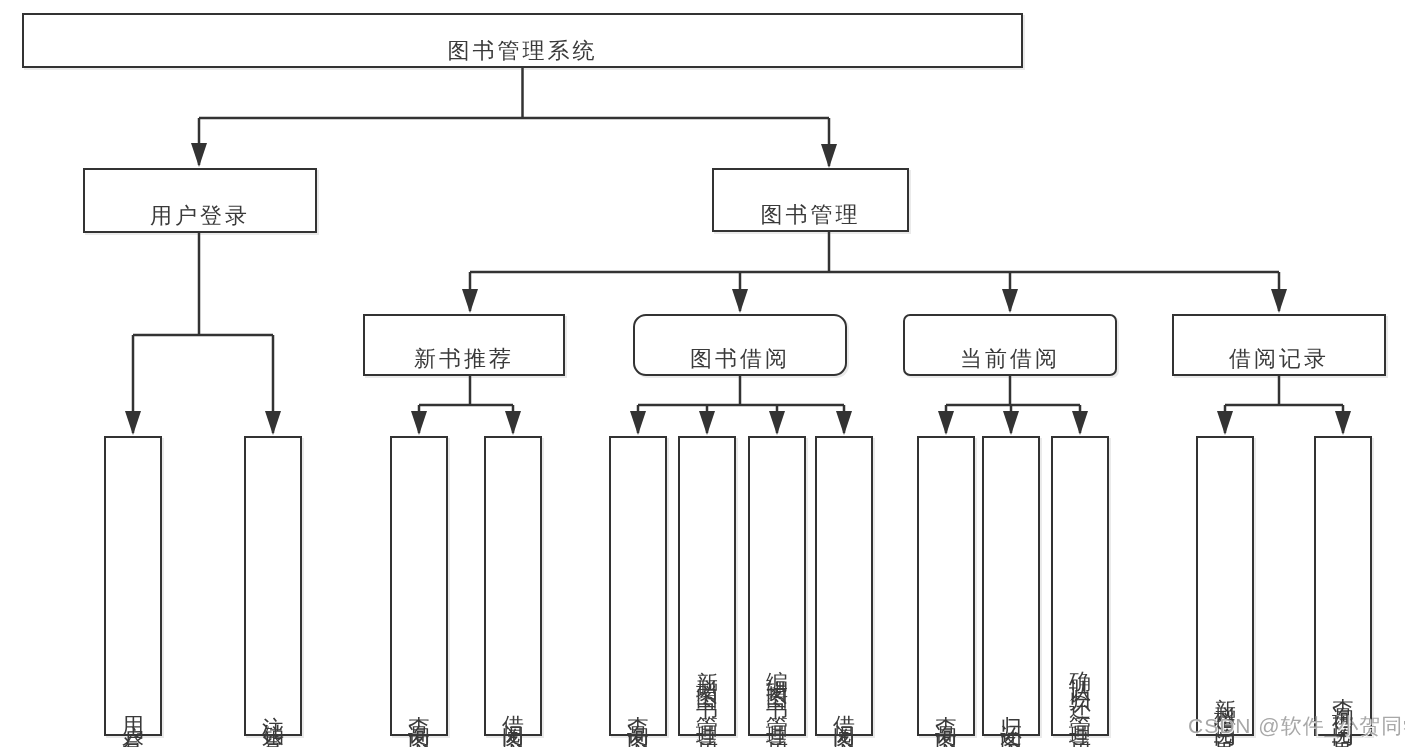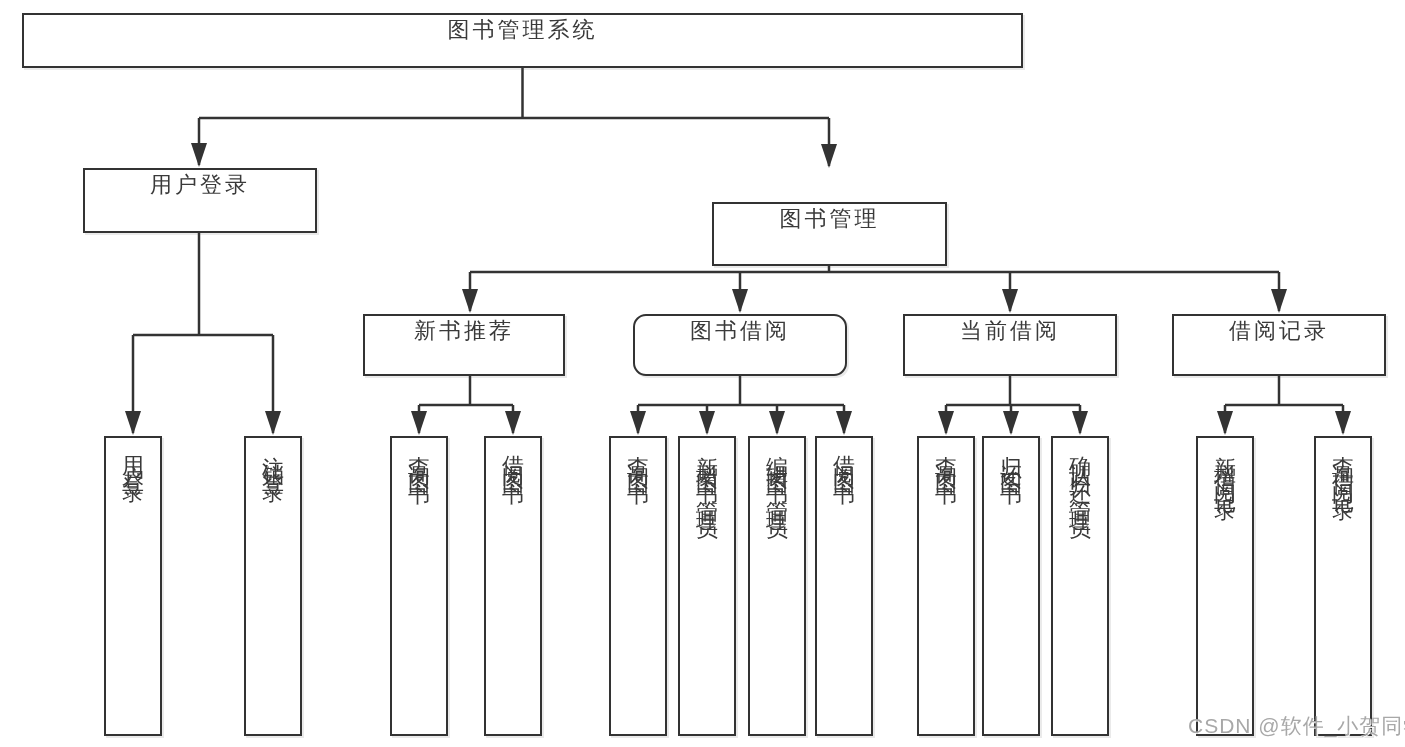--- a/index.html
+++ b/index.html
@@ -20,21 +20,21 @@
     left: 0; top: 0;
     width: 1405px; height: 747px;
   }
   .node {
     position: absolute;
     box-sizing: border-box;
     border: 2.5px solid #333333;
     background: #ffffff;
     color: #3a3a3a;
     display: flex;
-    align-items: flex-start;
+    align-items: flex-end;
     justify-content: center;
     font-size: 22px;
     letter-spacing: 3px;
     box-shadow: 2px 2px 0 rgba(80,80,80,0.12);
   }
   .node.leaf span {
     writing-mode: vertical-rl;
     text-orientation: mixed;
     letter-spacing: 9px;
     white-space: nowrap;
@@ -121,31 +121,31 @@
     </g>
   </svg>
 
   <div class="node" style="left:22px; top:13px; width:1001px; height:55px;">
     <span>图书管理系统</span>
   </div>
 
   <div class="node" style="left:83px; top:168px; width:234px; height:65px;">
     <span>用户登录</span>
   </div>
-  <div class="node" style="left:712px; top:168px; width:235px; height:64px;margin-top:34px;">
+  <div class="node" style="left:712px; top:168px; width:197px; height:64px;">
     <span>图书管理</span>
   </div>
 
   <div class="node" style="left:363px; top:314px; width:202px; height:62px;">
     <span>新书推荐</span>
   </div>
   <div class="node" style="left:633px; top:314px; width:214px; height:62px;border-radius:13px;">
     <span>图书借阅</span>
   </div>
-  <div class="node" style="left:903px; top:314px; width:214px; height:62px;">
+  <div class="node" style="left:903px; top:314px; width:214px; height:62px;border-radius:7px;">
     <span>当前借阅</span>
   </div>
   <div class="node" style="left:1172px; top:314px; width:214px; height:62px;">
     <span>借阅记录</span>
   </div>
 
   <div class="node leaf" style="left:104px; top:436px; width:58px; height:300px;">
     <span>用户登录</span>
   </div>
   <div class="node leaf" style="left:244px; top:436px; width:58px; height:300px;">

